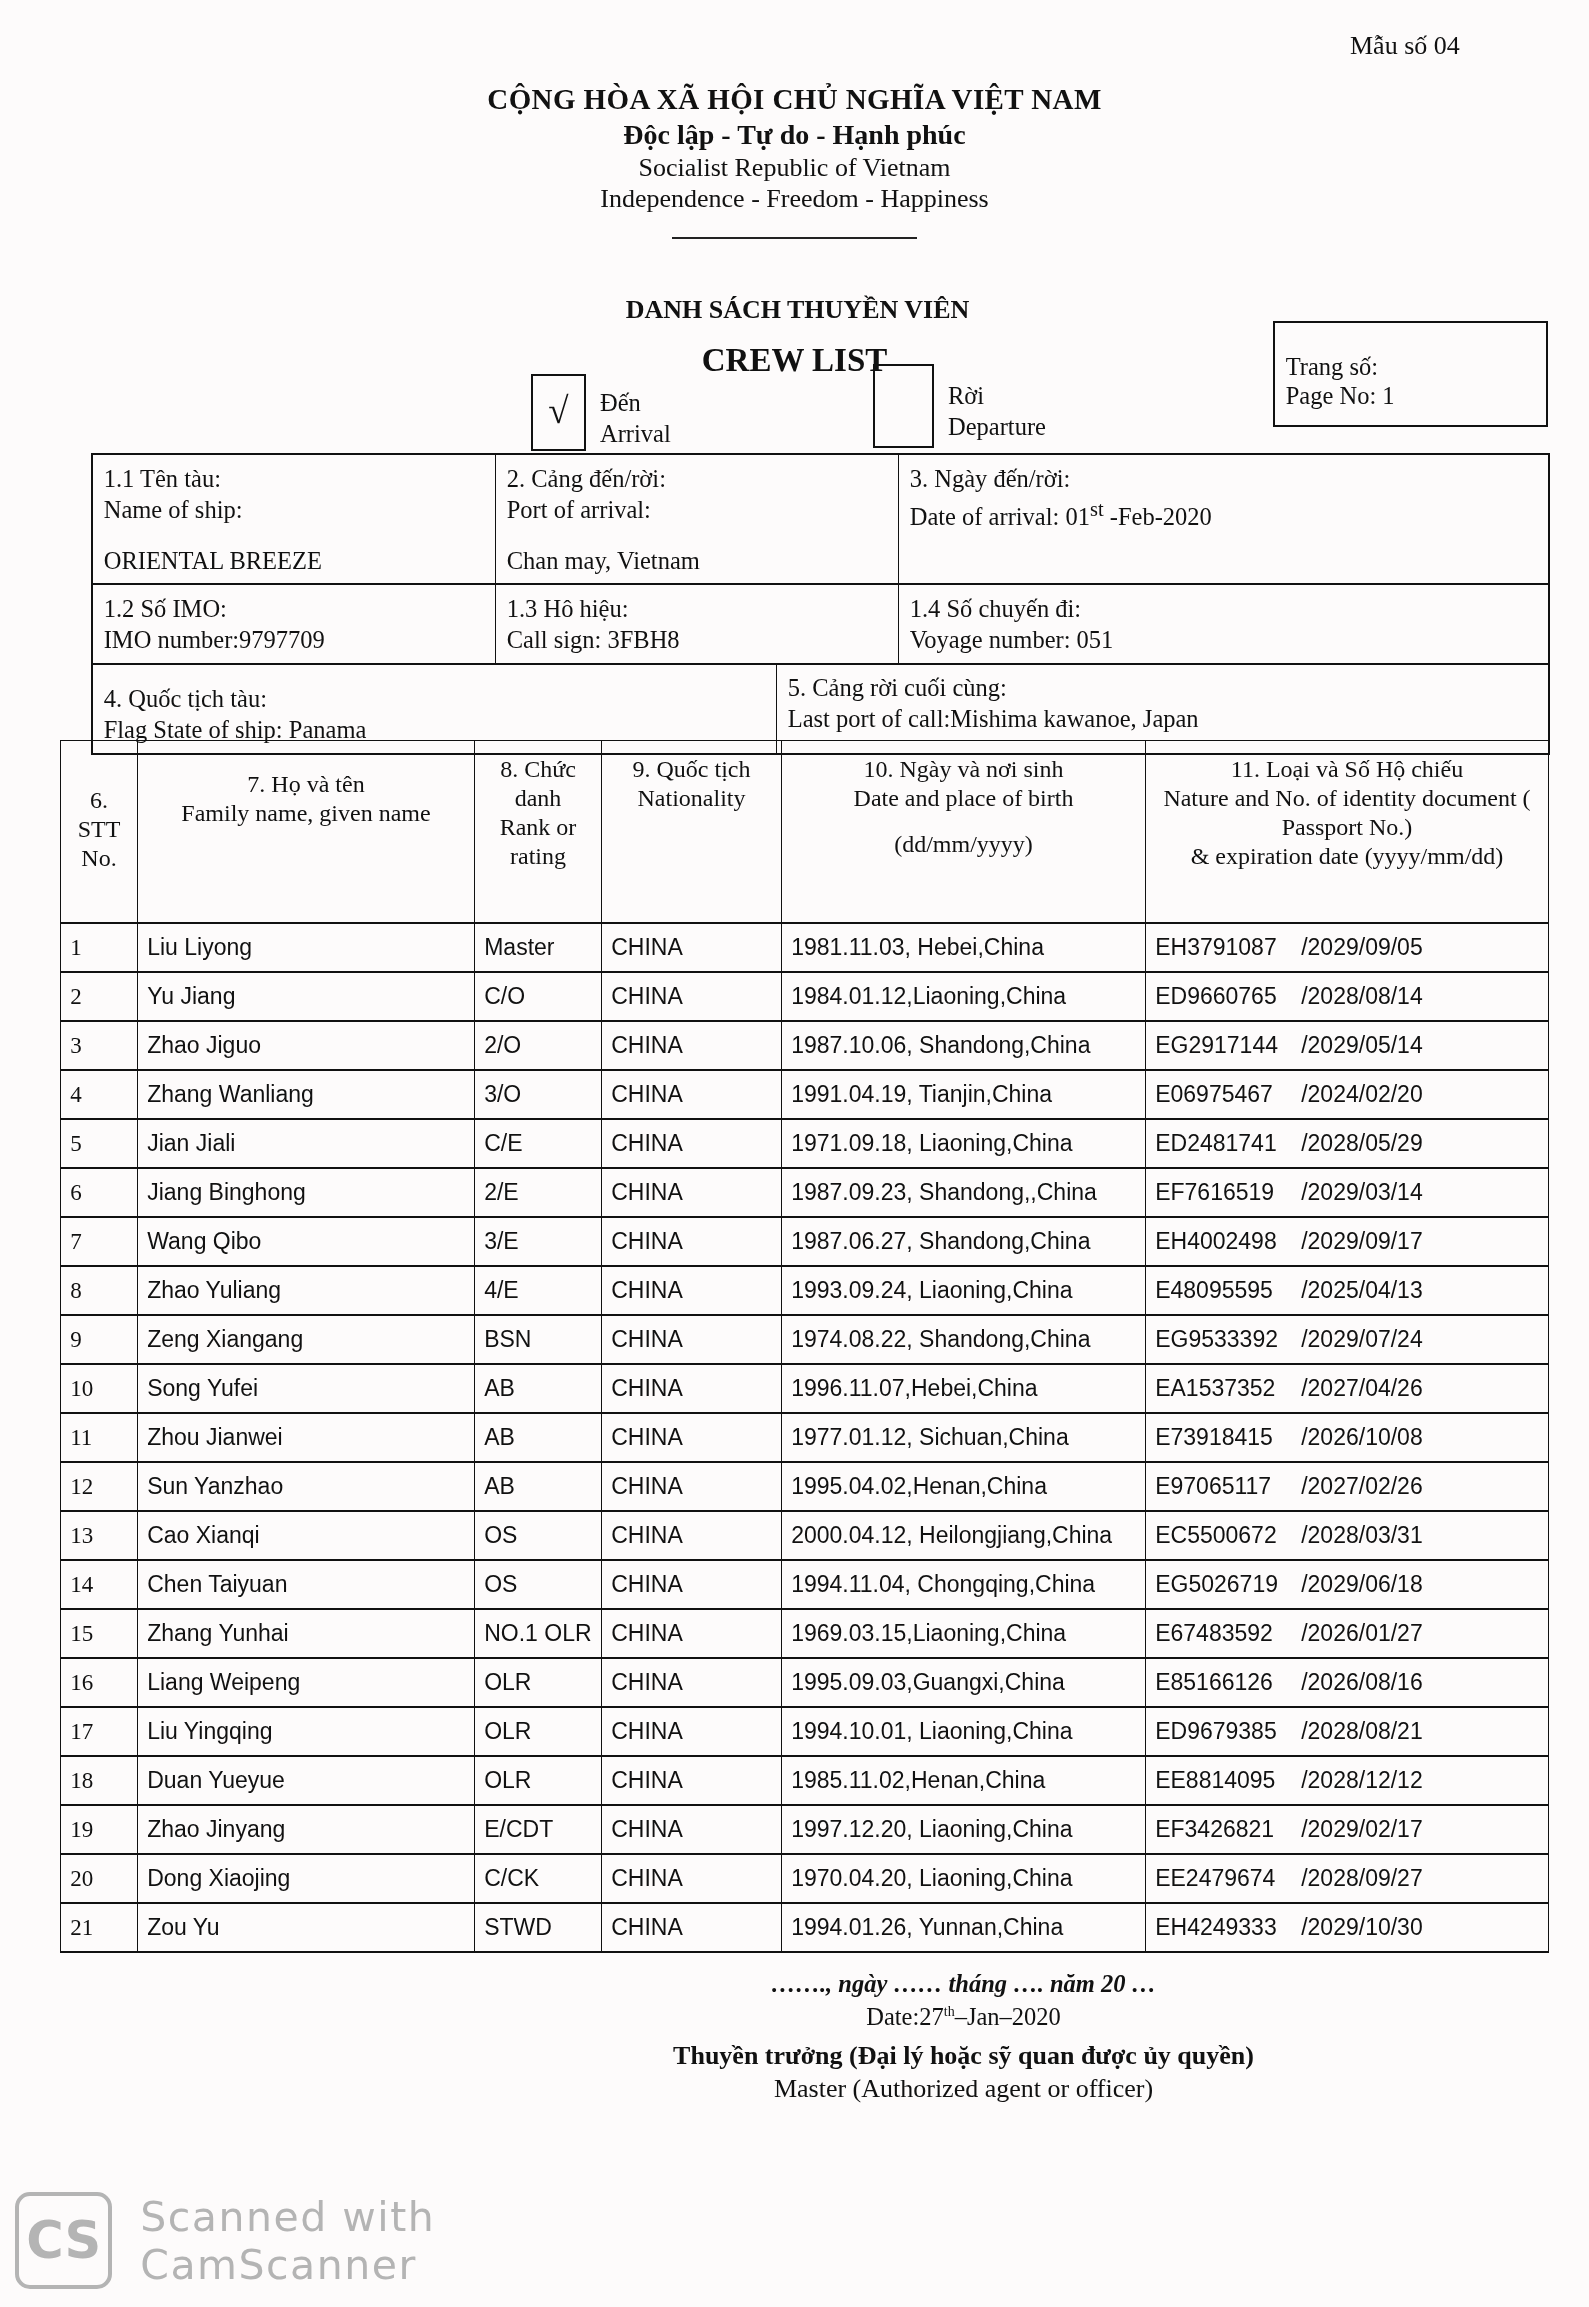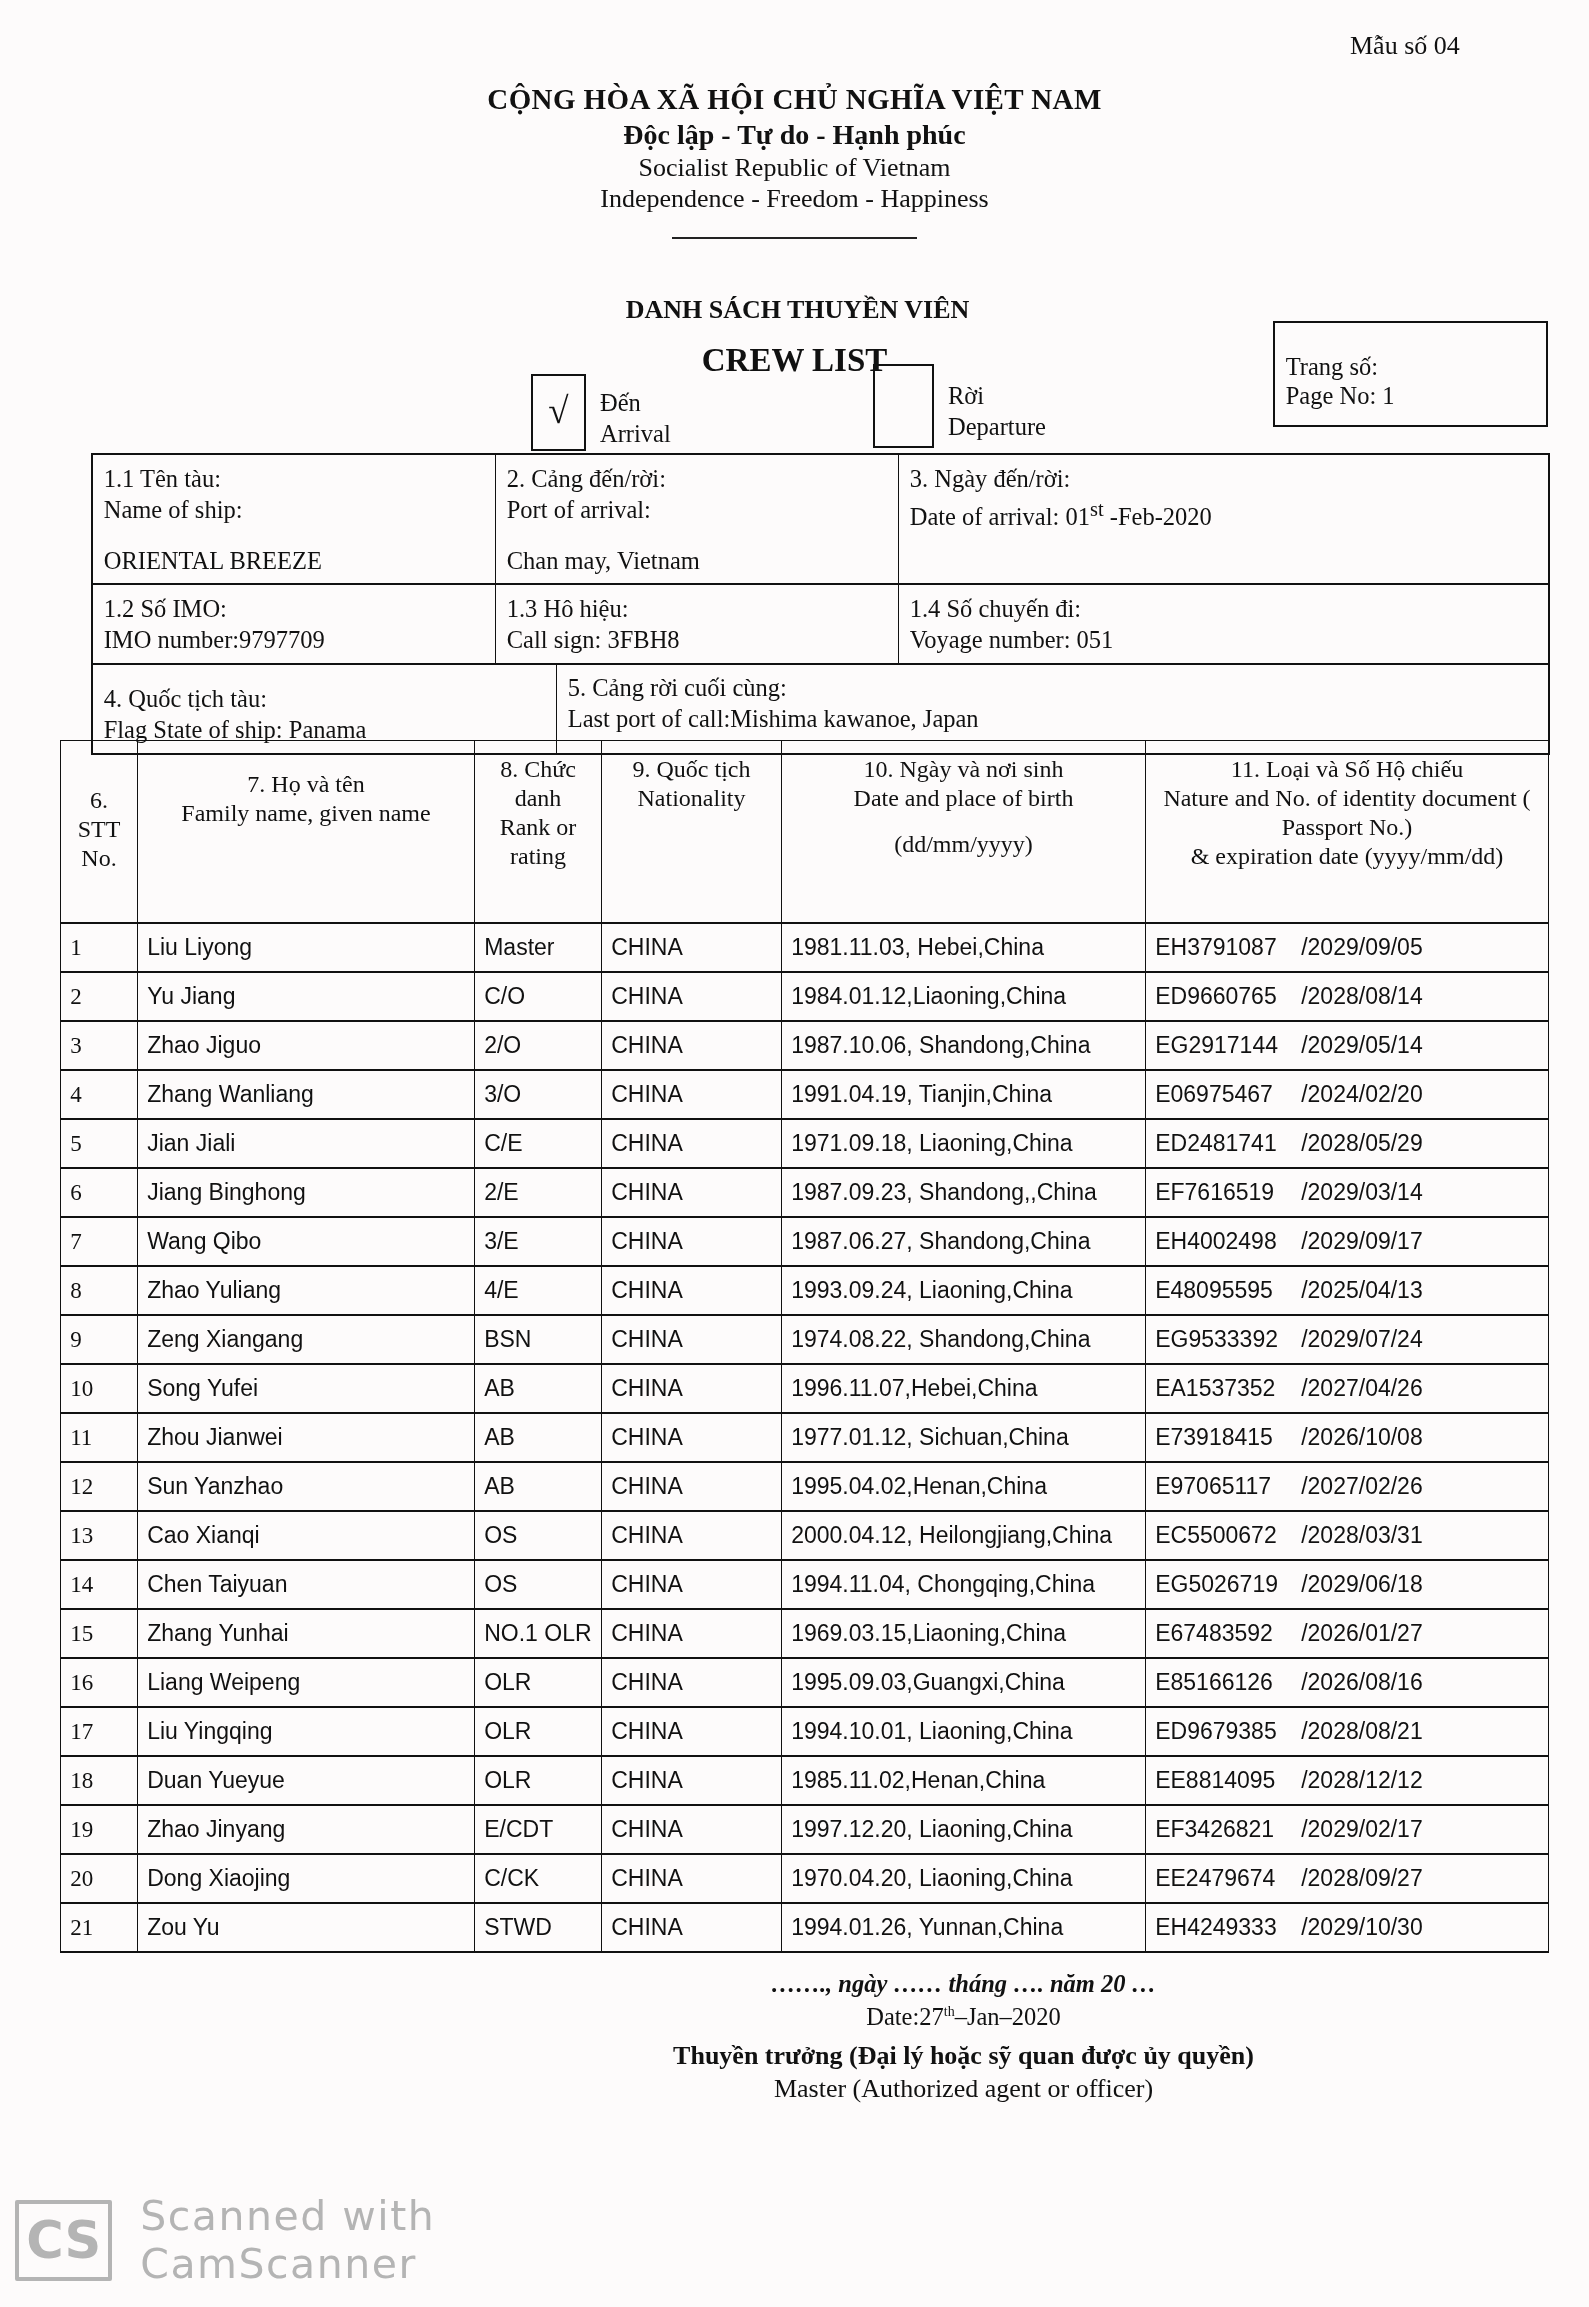--- a/index.html
+++ b/index.html
@@ -26,40 +26,40 @@
   .dep-check { left: 873px; top: 364px; width: 61px; height: 84px; }
   .dep-label { left: 948px; top: 380px; font-size: 24.5px; line-height: 31px; }
   .page-box { left: 1273px; top: 321px; width: 275px; height: 106px; padding: 29px 10.7px; font-size: 24.5px; line-height: 29px; }
 
   .info { left: 91px; top: 453px; width: 1459px; border: 2.3px solid #111; box-sizing: border-box; }
   .info-row { display: flex; border-bottom: 2.3px solid #111; }
   .info-row:last-child { border-bottom: none; }
   .cell { box-sizing: border-box; padding: 7.7px 10.7px; font-size: 24.5px; line-height: 31px; border-right: 1.5px solid #111; }
   .cell:last-child { border-right: none; }
   .c1 { width: 403px; } .c2 { width: 403px; } .c3 { flex: 1; }
-  .c4 { width: 464px; } .c5 { flex: 1; }
+  .c4 { width: 684px; } .c5 { flex: 1; }
   .val { margin-top: 20px; }
 
   table.crew { position: absolute; left: 60px; top: 740px; width: 1489px; border-collapse: collapse; }
   table.crew th, table.crew td { border: 1.5px solid #111; }
   table.crew th { font-family: "Liberation Serif", serif; font-weight: normal; font-size: 24px; line-height: 29px; vertical-align: top; padding: 14px 4.6px; text-align: center; height: 153px; }
   table.crew td { font-family: "Liberation Sans", sans-serif; font-size: 23px; height: 47px; padding: 0 9.2px; white-space: nowrap; border-top: 2.3px solid #111; border-bottom: 2.3px solid #111; }
   table.crew td.no { font-family: "Liberation Serif", serif; width: 54px; }
   table.crew col.cn { width: 77px; } col.cname { width: 337px; } col.crank { width: 127px; } col.cnat { width: 180px; } col.cdob { width: 364px; }
   .pp-num { display: inline-block; width: 146px; }
 
   .sign { left: 0; width: 1589px; top: 1970px; text-align: center; margin-left: 169px; }
   .sign .s1 { font-size: 24.5px; font-style: italic; font-weight: bold; }
   .sign .s2 { font-size: 24.5px; margin-top: 4.6px; }
   .sign .s2 sup { font-size: 14px; }
   .sign .s3 { font-size: 26px; font-weight: bold; margin-top: 10.7px; }
   .sign .s4 { font-size: 26px; margin-top: 3.1px; }
 
   .wm { left: 15.3px; top: 2192px; display: flex; align-items: center; color: #b4b4b4; }
-  .wm-logo { width: 97px; height: 81px; border: 4.6px solid #b4b4b4; border-radius: 2px; box-sizing: border-box; display: flex; align-items: center; justify-content: center; font-family: "DejaVu Sans", sans-serif; font-weight: bold; font-size: 51px; color: #b4b4b4; }
+  .wm-logo { width: 97px; height: 97px; border: 4.6px solid #b4b4b4; border-radius: 15px; box-sizing: border-box; display: flex; align-items: center; justify-content: center; font-family: "DejaVu Sans", sans-serif; font-weight: bold; font-size: 51px; color: #b4b4b4; }
   .wm-text { margin-left: 28px; font-family: "DejaVu Sans", sans-serif; font-size: 41px; line-height: 48px; letter-spacing: 1.5px; }
 </style>
 </head>
 <body>
 
 <div class="abs form-no">Mẫu số 04</div>
 
 <div class="abs header">
   <div class="l1">CỘNG HÒA XÃ HỘI CHỦ NGHĨA VIỆT NAM</div>
   <div class="l2">Độc lập - Tự do - Hạnh phúc</div>

